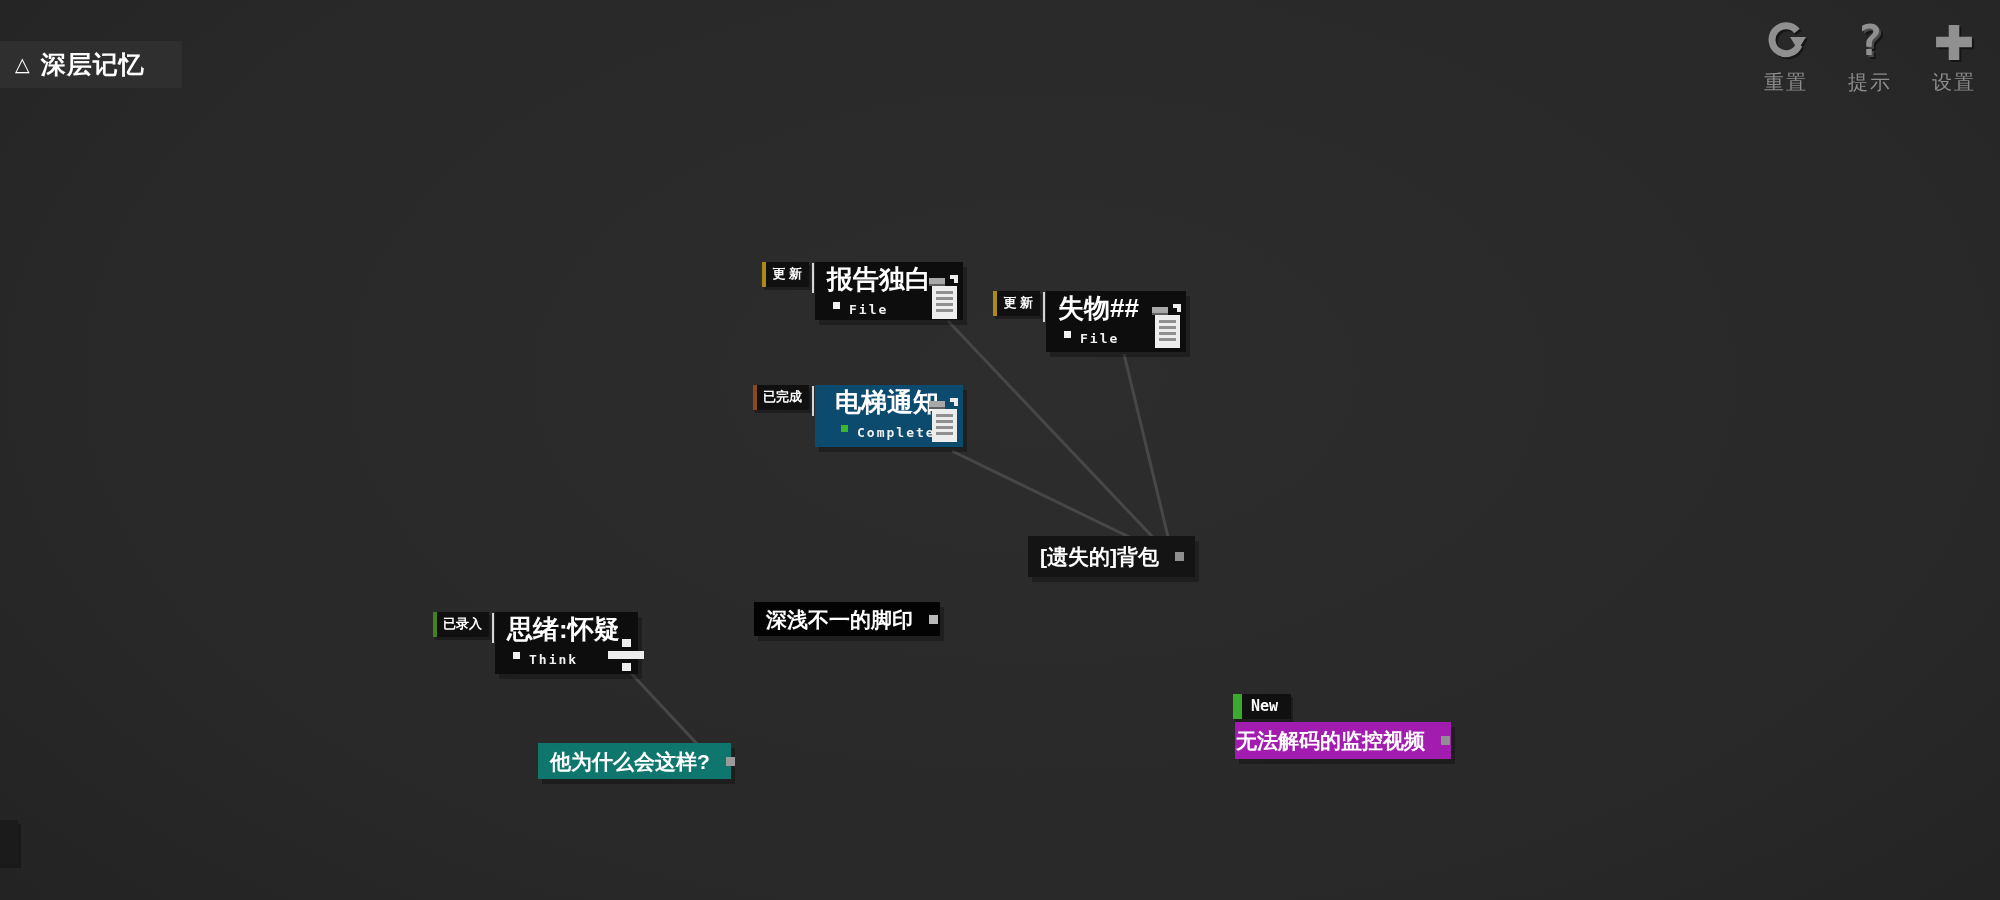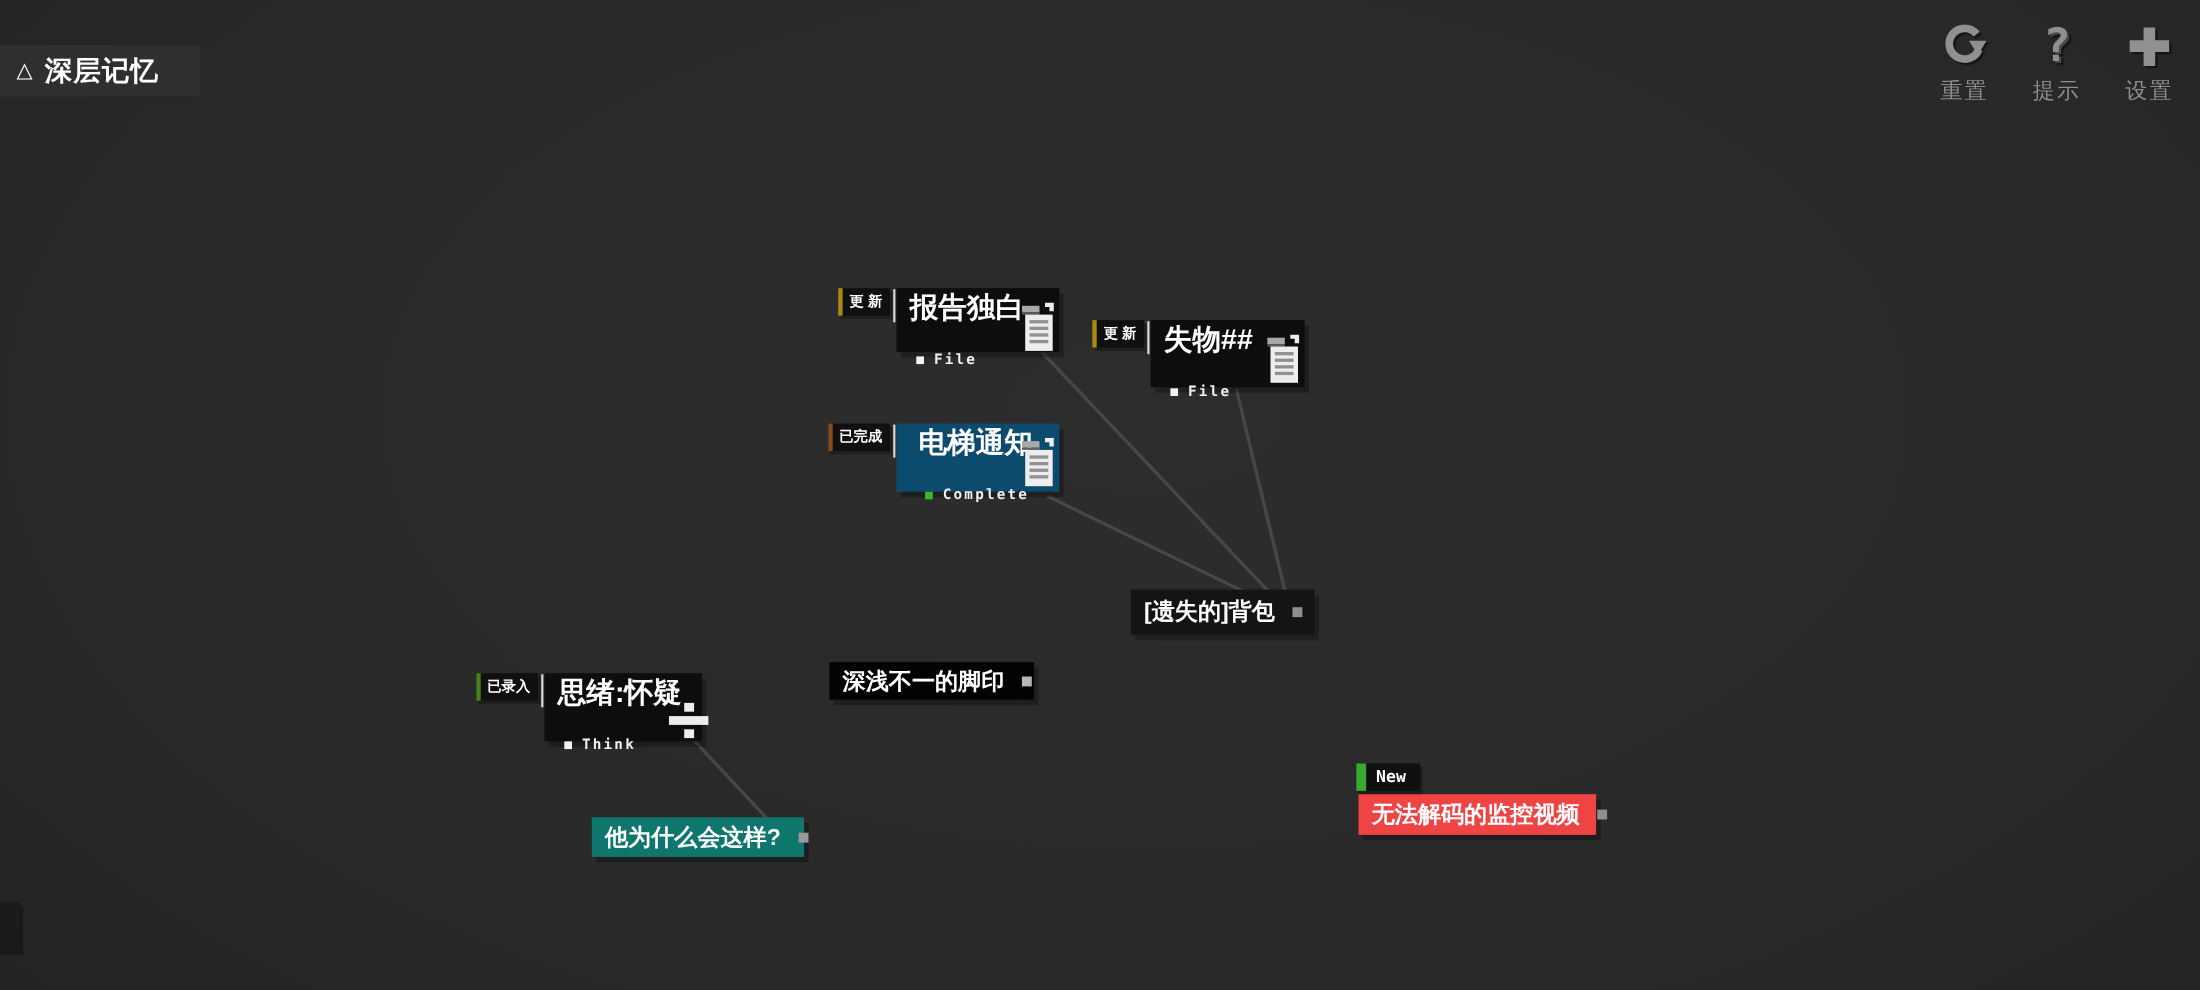--- a/index.html
+++ b/index.html
@@ -27,21 +27,21 @@
   .tb-label{font-size:20px;color:#8d8d8d;letter-spacing:2px;white-space:nowrap;}
 
   
   #edges{position:absolute;left:0;top:0;width:2000px;height:900px;}
   #edges line{stroke:#474747;stroke-width:3;}
 
   .node{position:absolute;box-sizing:border-box;box-shadow:4px 5px 0 rgba(0,0,0,0.28);color:#fff;}
   .node.detail{padding:3px 10px 6px 12px;}
   .node .sep{position:absolute;left:-3px;top:1px;width:2px;height:30px;background:#d6d6d6;}
   .title-big{font-size:26px;font-weight:bold;white-space:nowrap;line-height:1.15;}
-  .sub{display:flex;align-items:center;gap:9px;margin-top:25px;padding-left:6px;}
+  .sub{display:flex;align-items:flex-start;gap:9px;margin-top:7px;padding-left:6px;}
   .bullet{width:7px;height:7px;flex:none;}
   .sub-label{font-family:"DejaVu Sans Mono",monospace;font-size:13px;font-weight:bold;
              color:#f0f0f0;letter-spacing:2px;white-space:nowrap;}
 
   .tag{position:absolute;background:#101010;display:flex;align-items:stretch;
        box-shadow:2px 3px 0 rgba(0,0,0,0.3);}
   .tag-left{right:calc(100% + 6px);top:0;}
   .tag .tag-bar{width:4px;flex:none;}
   .tag .tag-label{padding:3px 7px 4px 6px;font-size:13px;font-weight:bold;color:#fff;white-space:nowrap;}
   .tag-top{left:-2px;bottom:calc(100% + 3px);}
@@ -160,21 +160,21 @@
         <span class="node-icon divide-icon"><svg width="38" height="36" viewBox="0 0 38 36">
             <rect x="0" y="14" width="36" height="8" fill="#ededed"></rect>
             <rect x="14" y="2" width="9" height="8" fill="#ededed"></rect>
             <rect x="14" y="26" width="9" height="8" fill="#ededed"></rect>
           </svg></span>
       </div>
       <div class="node plain" style="left: 538px; top: 743px; width: 193px; height: 36px; background: #0f766e;">
         <div class="title-small">他为什么会这样?</div>
         <span class="sq" style="background: rgb(154, 154, 154);"></span>
       </div>
-      <div class="node plain" style="left: 1235px; top: 722px; width: 216px; height: 37px; background: #ef4444;">
+      <div class="node plain" style="left: 1235px; top: 722px; width: 216px; height: 37px; background: #a21caf; justify-content: center;">
         <div class="tag tag-top">
           <span class="tag-bar" style="background: rgb(58, 169, 46);"></span>
           <span class="tag-label">New</span>
         </div>
         <div class="title-small">无法解码的监控视频</div>
         <span class="sq" style="background: rgb(143, 143, 143);"></span>
       </div>
     </div>
 
   <div class="offscreen-node"></div>

